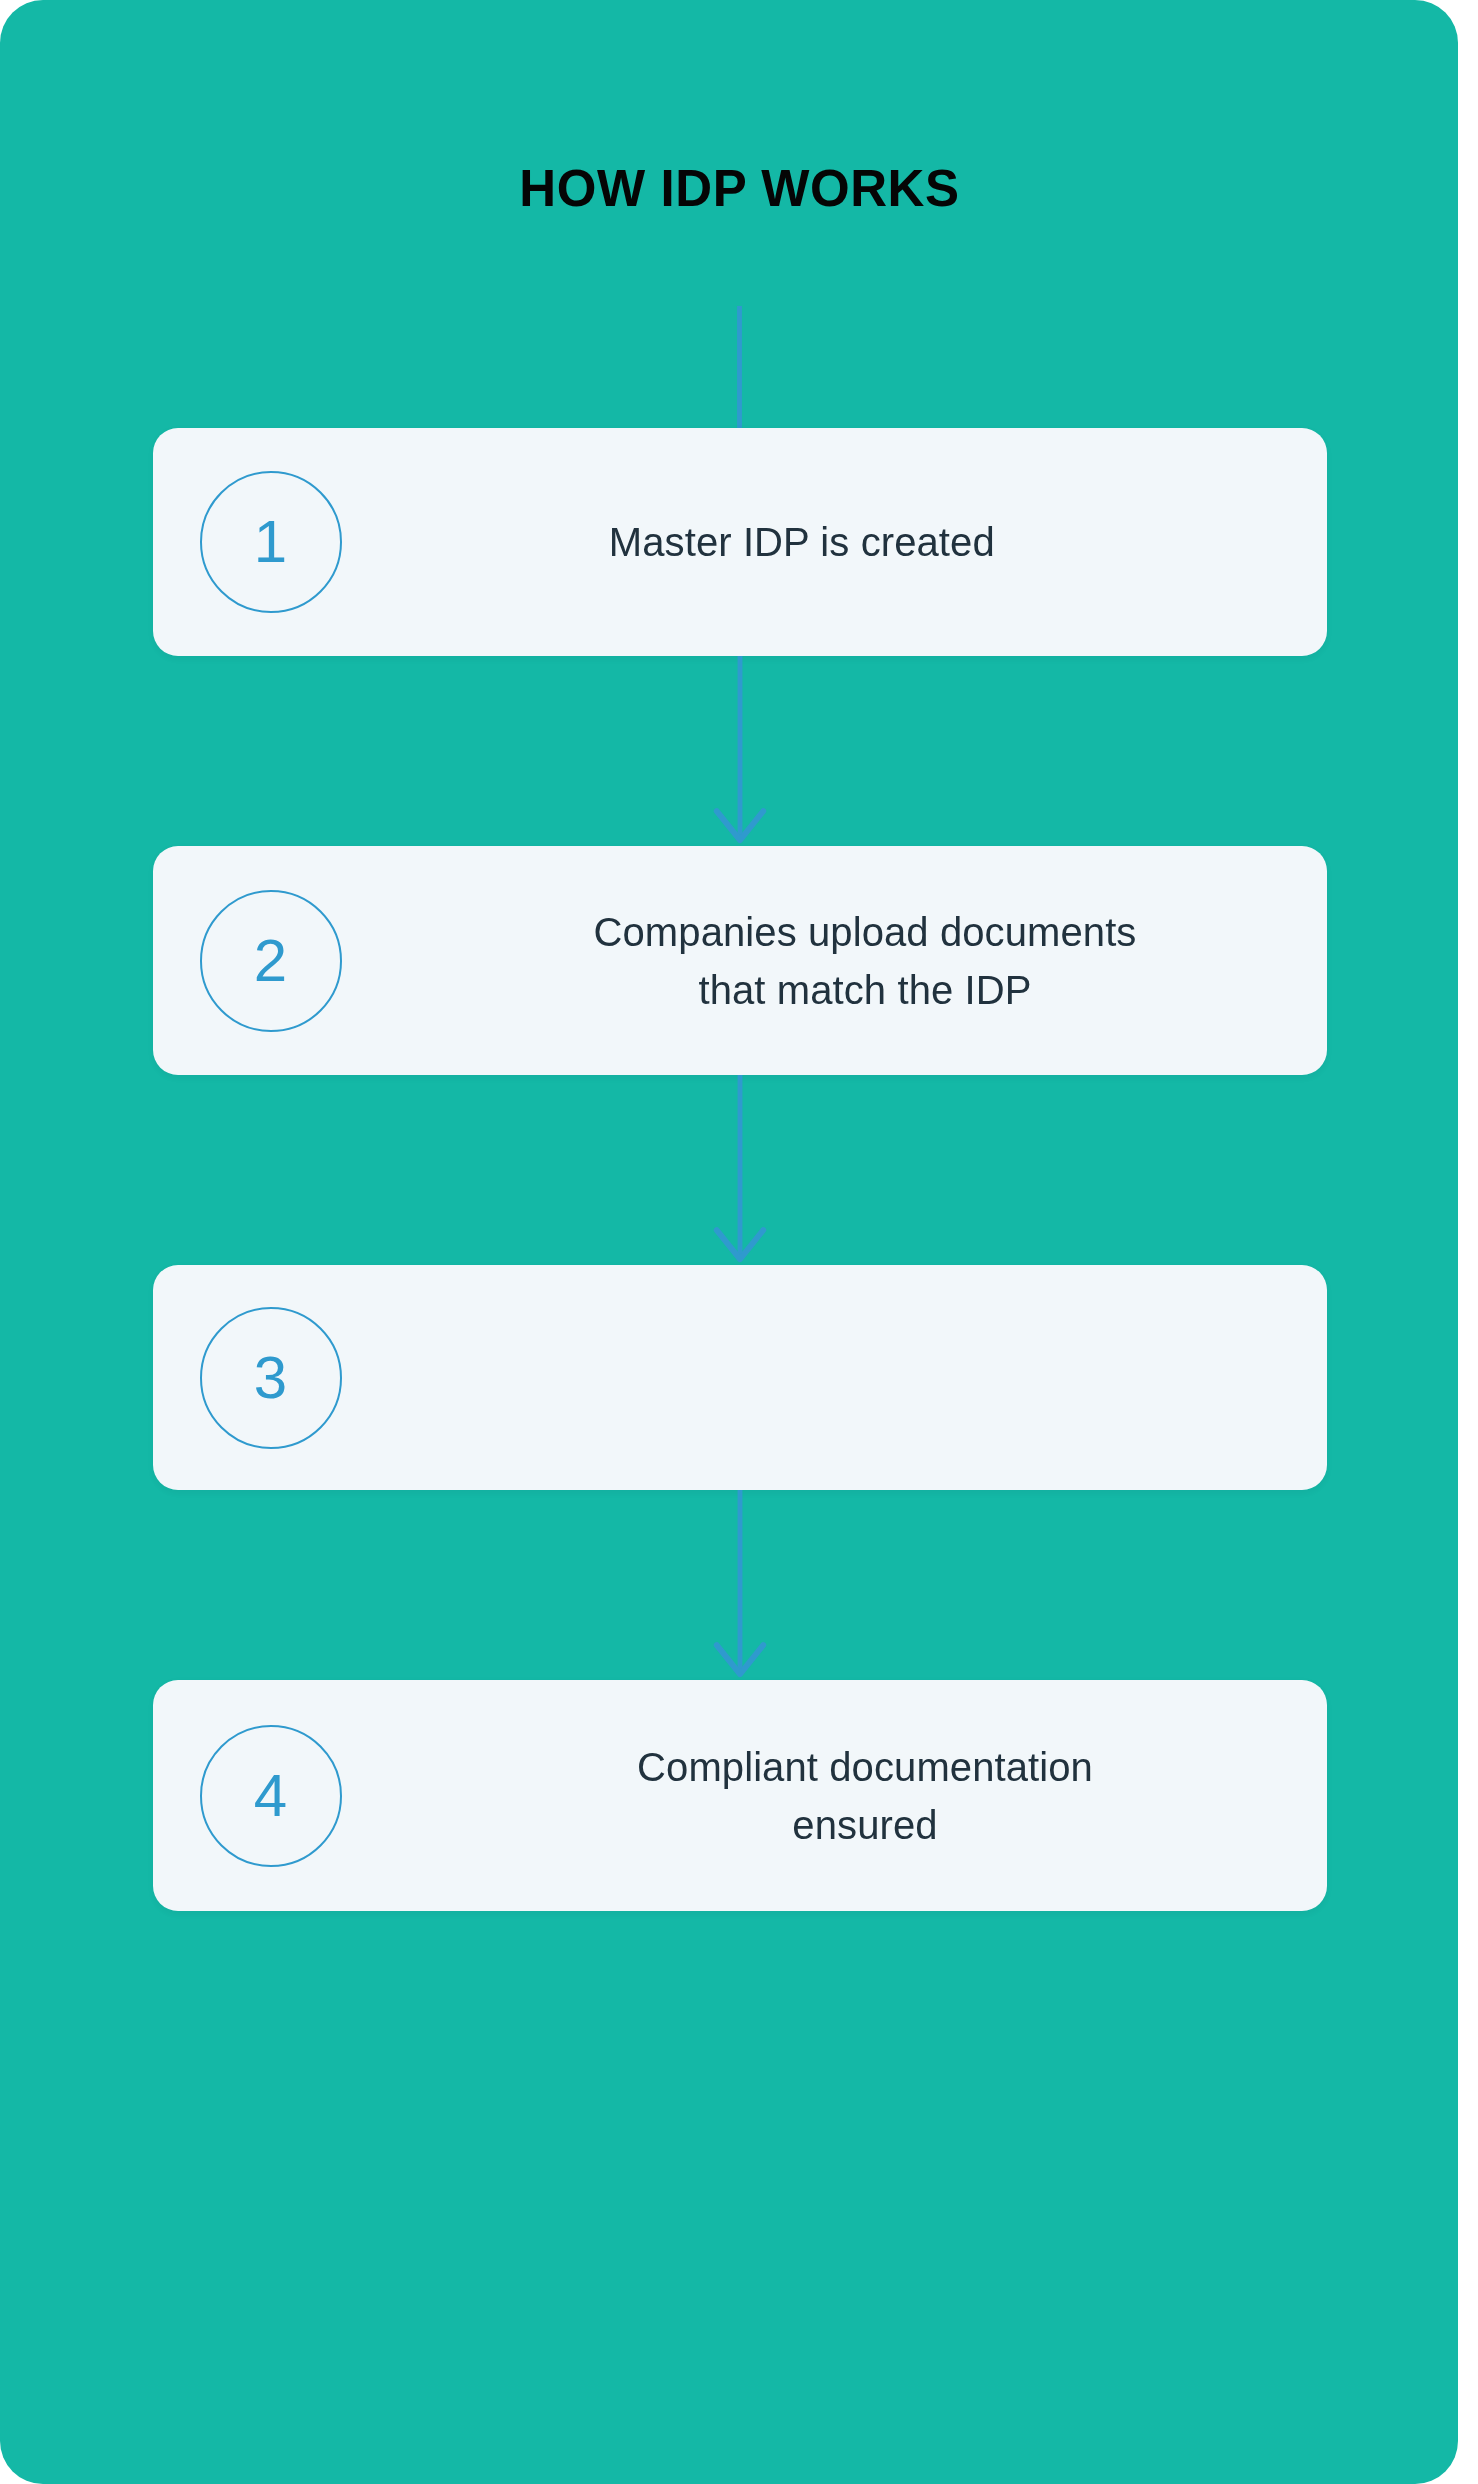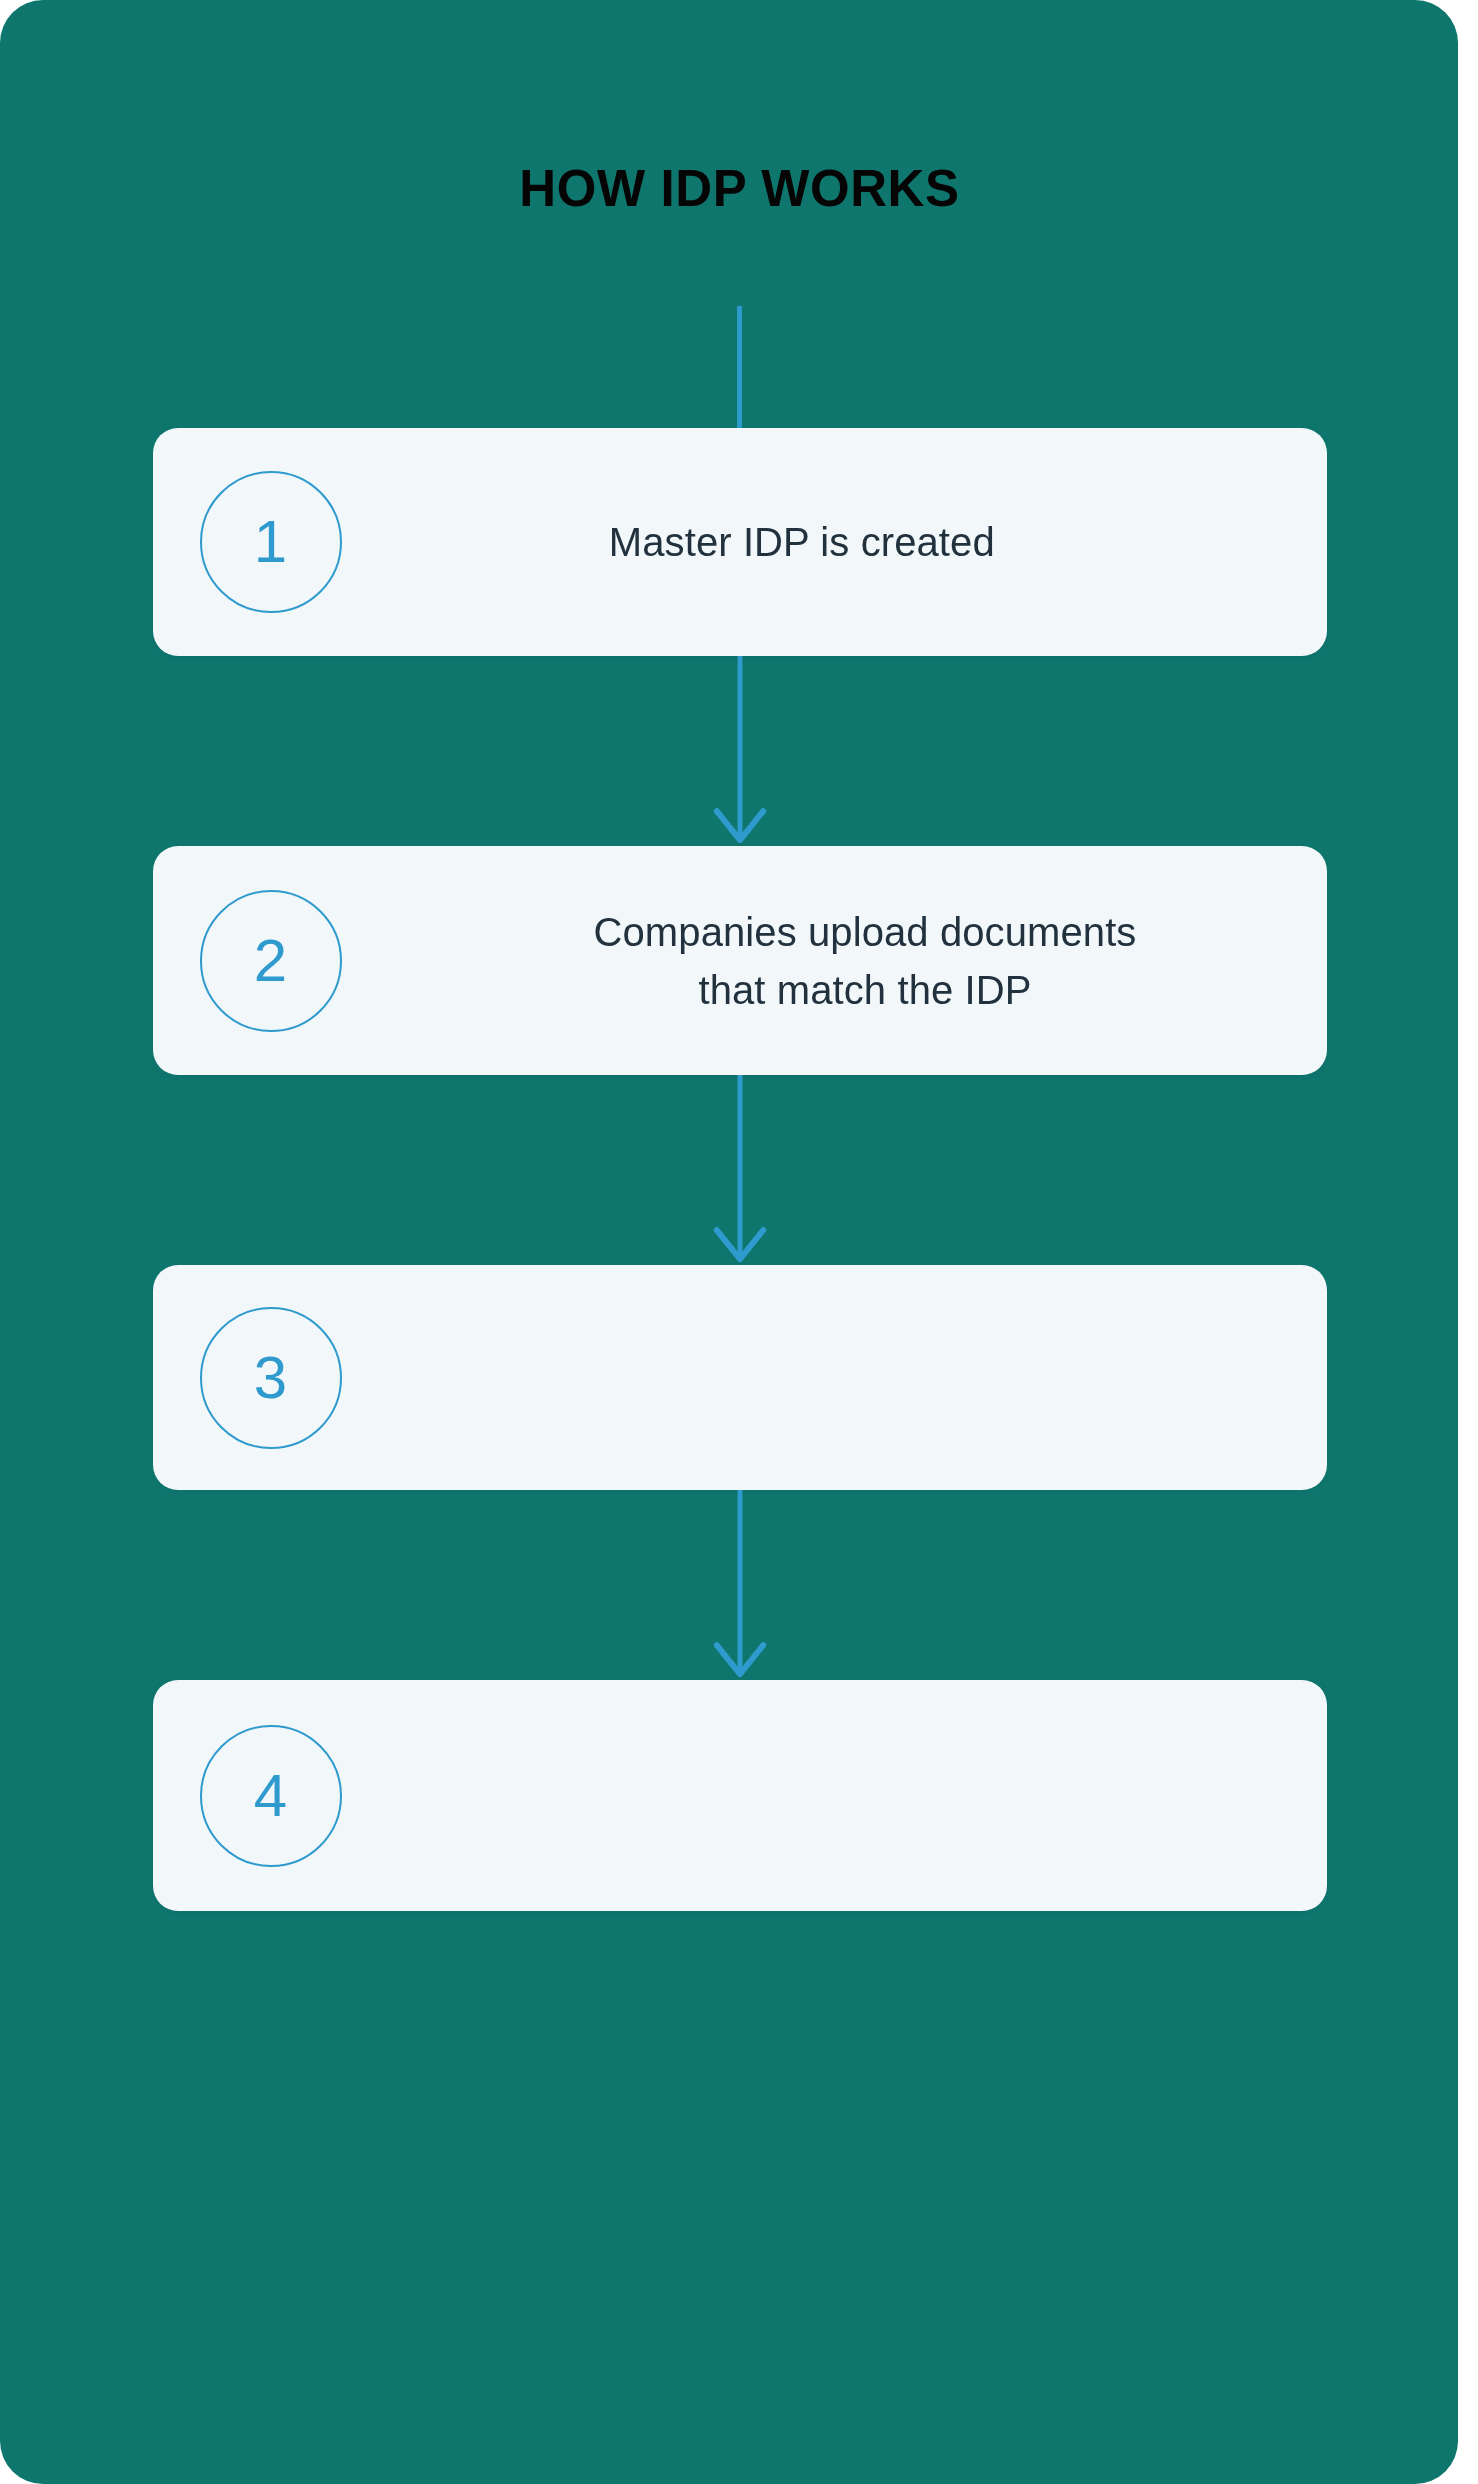--- a/index.html
+++ b/index.html
@@ -9,21 +9,21 @@
     height: 2484px;
     background: #ffffff;
     font-family: "Liberation Sans", sans-serif;
     -webkit-font-smoothing: antialiased;
   }
 
   .page-frame {
     position: relative;
     width: 1458px;
     height: 2484px;
-    background: #0f766e;
+    background: #14b8a6;
     border-radius: 43px;
     overflow: hidden;
   }
 
   
   .page-title {
     position: absolute;
     top: 161px;
     left: 0;
     width: 1479px;
@@ -147,17 +147,19 @@
 
     <div class="connector">
       <svg width="78" height="190" viewBox="0 0 80 196" aria-hidden="true">
         <line x1="40" y1="0" x2="40" y2="186" stroke="#2f9ace" stroke-width="5"></line>
         <path d="M16 160 L40 190 L64 160" fill="none" stroke="#2f9ace" stroke-width="6" stroke-linecap="round" stroke-linejoin="round"></path>
       </svg>
     </div>
 
     <div class="step-card size-4">
       <div class="step-badge">4</div>
+      <div class="step-text align-left">Compliant documentation
+ensured</div>
     </div>
 
   </div>
 </div>
 
 
 </body></html>

